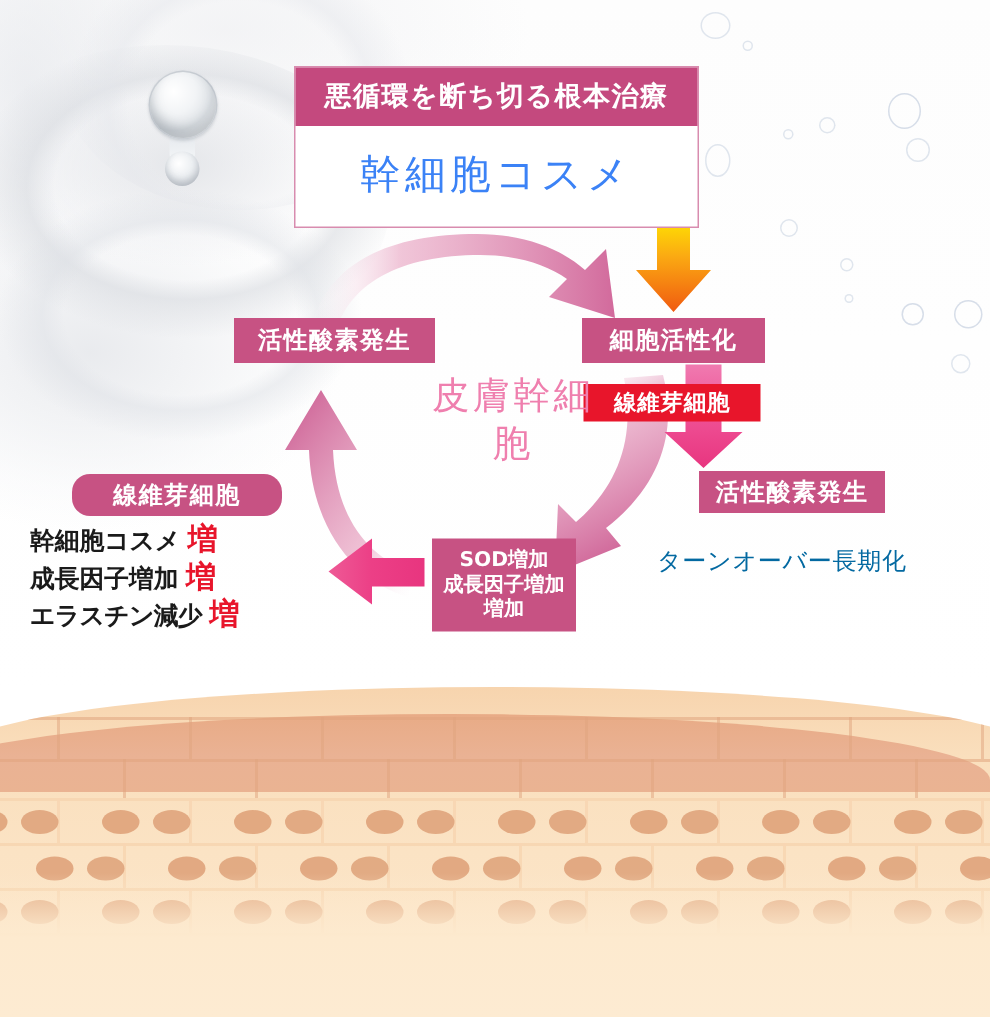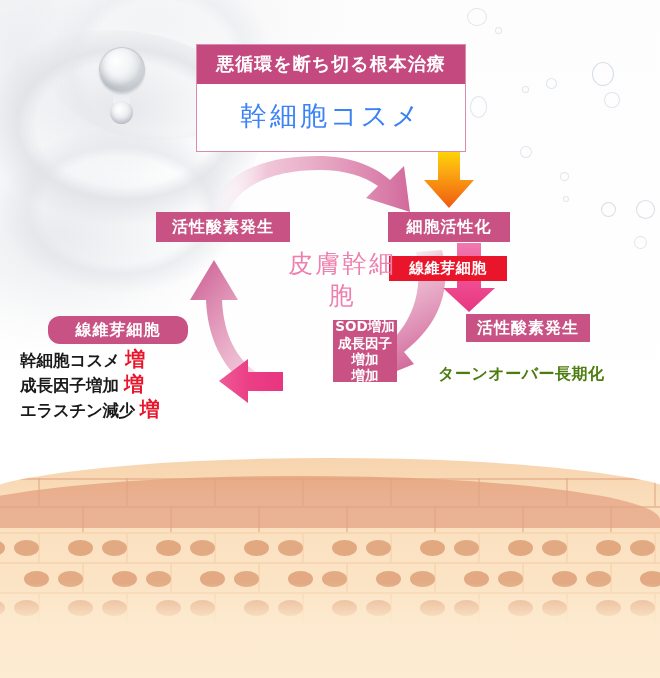--- a/index.html
+++ b/index.html
@@ -54,34 +54,34 @@
     letter-spacing:3px;padding:14px 0 17px;}
 
   
   .mbox{position:absolute;background:#c75283;color:#fff;text-align:center;
     font-size:16px;font-weight:700;letter-spacing:1px;box-sizing:border-box;
     display:flex;align-items:center;justify-content:center;}
   #box-ros{left:156px;top:212px;width:134px;height:30px;}
   #box-cell{left:388px;top:212px;width:122px;height:30px;}
   #box-stem{left:466px;top:314px;width:124px;height:28px;}
   #box-fibro{left:48px;top:316px;width:140px;height:28px;border-radius:12px;}
-  #box-sod{left:288px;top:320px;width:64px;height:62px;font-size:13.5px;
-    letter-spacing:0;line-height:1.22;flex-direction:column;font-weight:700;margin-left:45px;}
+  #box-sod{left:288px;top:359px;width:96px;height:62px;font-size:13.5px;
+    letter-spacing:0;line-height:1.22;flex-direction:column;font-weight:700;}
 
   .redbox{position:absolute;left:389px;top:256px;width:118px;height:25px;
     background:#e8152b;color:#fff;font-size:15px;font-weight:700;letter-spacing:.5px;
     display:flex;align-items:center;justify-content:center;box-sizing:border-box;}
 
   
   .cycle-text{position:absolute;left:283px;top:248px;width:118px;text-align:center;
     color:#ef7fae;font-size:25px;font-weight:400;line-height:1.26;letter-spacing:2px;}
 
   
-  .redtext{position:absolute;left:438px;top:364px;color:#4d7c0f;font-size:16px;
-    font-weight:700;letter-spacing:.5px;}
+  .redtext{position:absolute;left:438px;top:364px;color:#0369a1;font-size:16px;
+    font-weight:400;letter-spacing:.5px;}
 
   
   .flist{position:absolute;left:20px;top:348px;width:205px;}
   .flist .row{display:flex;align-items:baseline;justify-content:flex-start;
     font-size:16.5px;color:#1a1a1a;font-weight:700;line-height:1.52;letter-spacing:0px;}
   .flist .row .lab{white-space:nowrap;}
   .flist .row .up{color:#e8152b;font-size:20px;font-weight:700;margin-left:5px;line-height:1;}
   .flist .row.r3 .lab{letter-spacing:-0.4px;}
 
   

